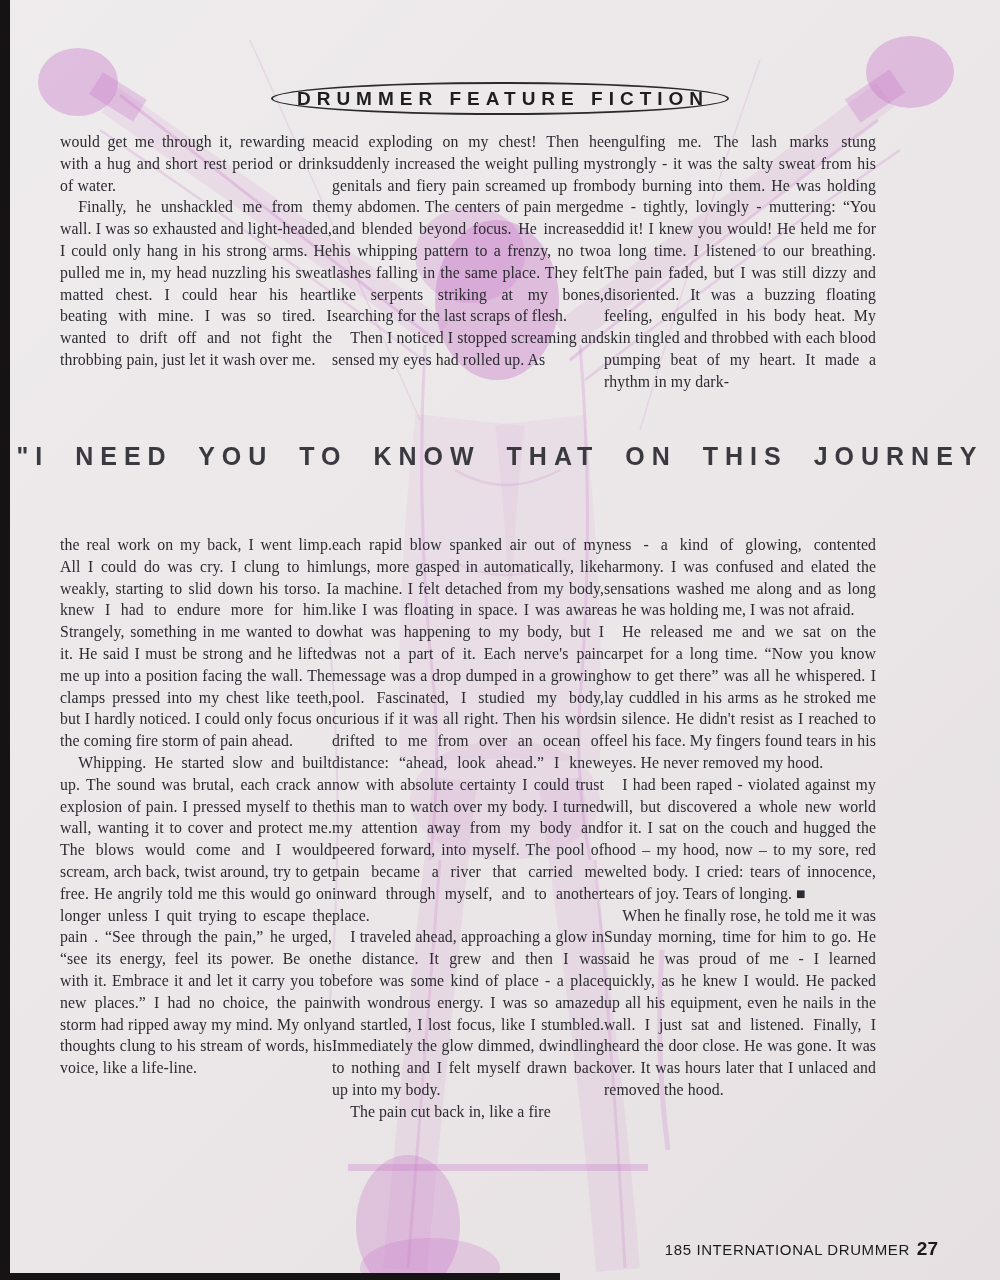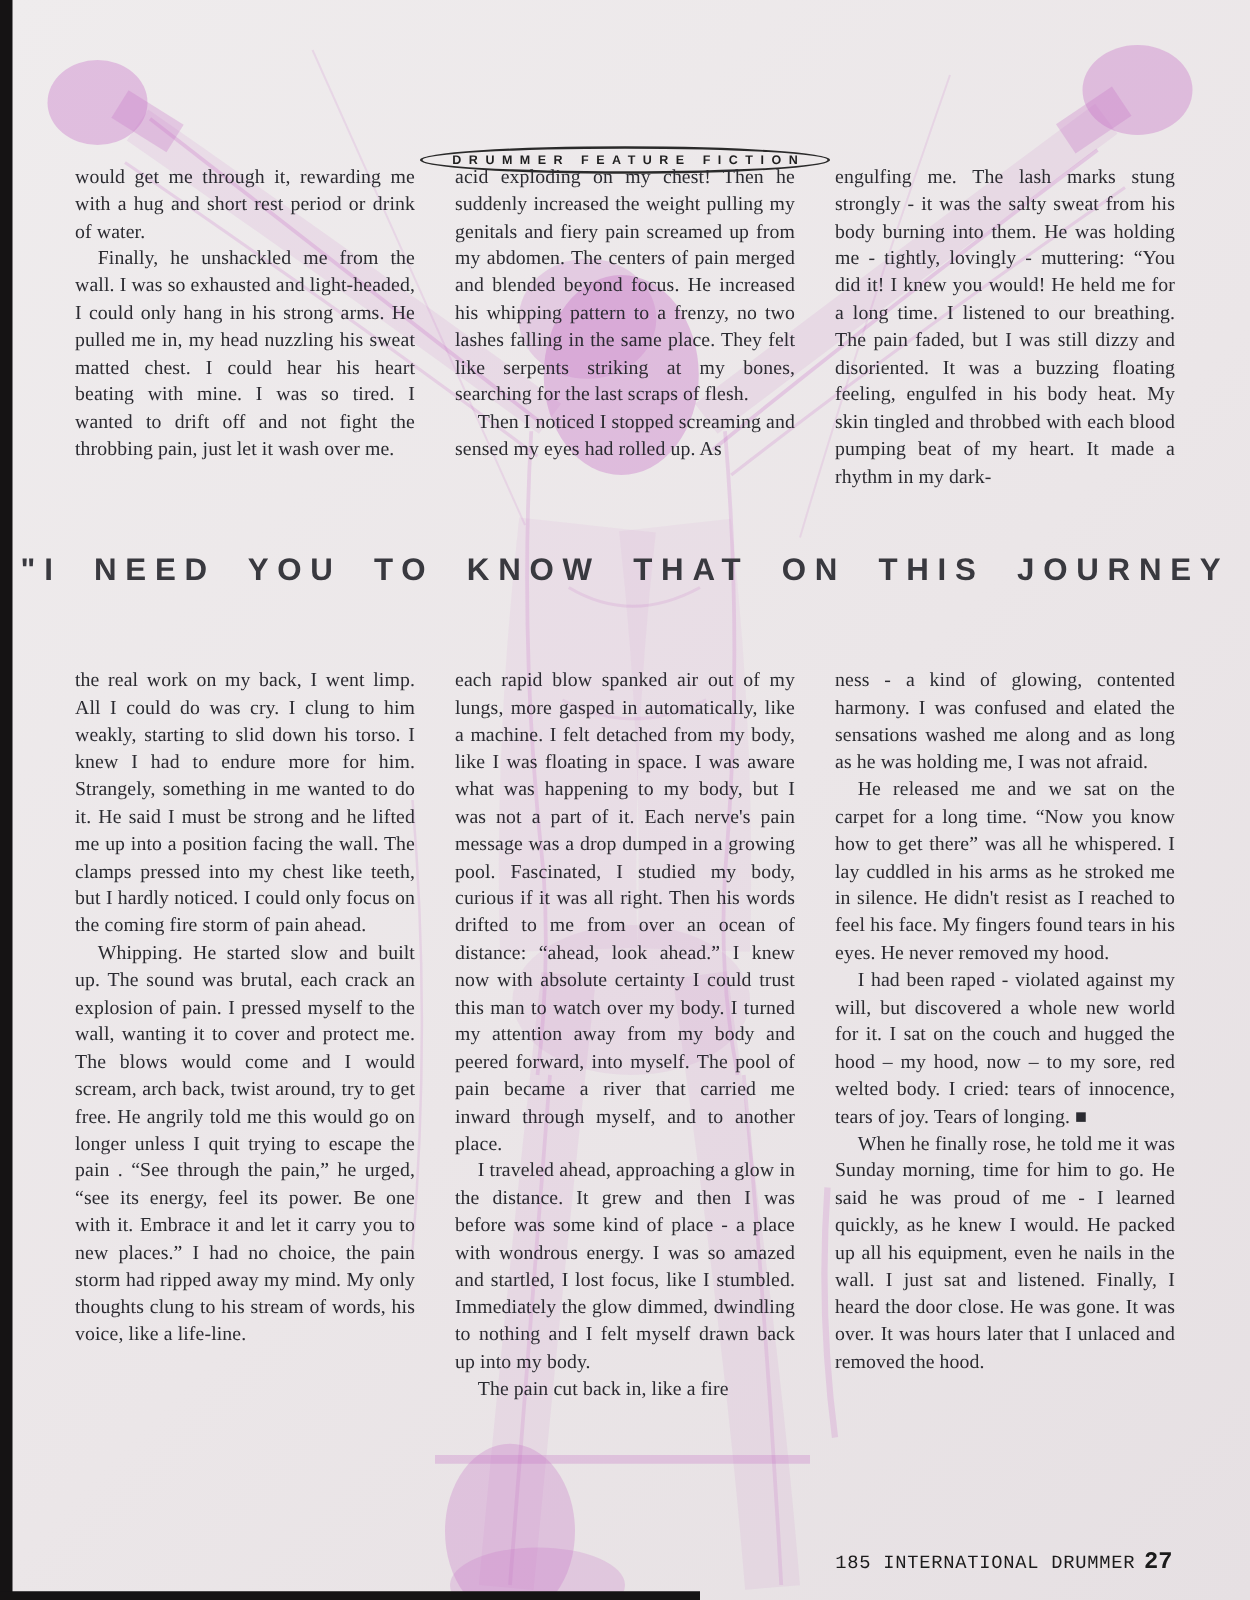--- a/index.html
+++ b/index.html
@@ -8,43 +8,43 @@
     background:linear-gradient(135deg,#efeced 0%,#ebe6e8 55%,#e6e0e3 100%);
     font-family:"Liberation Serif", serif;color:#2b2b31;
   }
   .edge-left{position:absolute;left:0;top:0;width:10px;height:1280px;background:#151314;}
   .edge-bottom{position:absolute;left:0;bottom:0;width:560px;height:7px;background:#151314;}
   .bg-art{position:absolute;left:0;top:0;width:1000px;height:1280px;pointer-events:none;}
 
   .badge-row{position:absolute;top:82px;left:0;width:1000px;text-align:center;}
   .badge{
     display:inline-block;font-family:"Liberation Sans",sans-serif;font-weight:700;
-    font-size:10px;letter-spacing:6px;color:#1e1e1e;border:2px solid #2a2a2a;
-    border-radius:50%;padding:4px 18px 3px 24px;background:transparent;margin-top:35px;
+    font-size:19px;letter-spacing:6px;color:#1e1e1e;border:2px solid #2a2a2a;
+    border-radius:50%;padding:4px 18px 3px 24px;background:transparent;
   }
 
-  .cols{position:absolute;left:60px;width:880px;display:flex;justify-content:space-between;}
+  .cols{position:absolute;left:60px;width:880px;display:flex;justify-content:flex-start;}
   .cols.top{top:131px;height:295px;}
   .cols.bottom{top:534px;height:680px;}
   .col{width:272px;overflow:hidden;}
   .col p{
     margin:0;font-size:15.8px;line-height:21.8px;text-align:justify;
     letter-spacing:.1px;
   }
   .col p + p{text-indent:1.15em;}
 
   .pullquote{
     position:absolute;top:437px;left:0;width:1000px;text-align:center;
     font-family:"Liberation Sans",sans-serif;font-weight:700;font-size:25px;
     letter-spacing:7px;word-spacing:12px;line-height:39px;color:#39393f;
   }
 
   .footer{
     position:absolute;top:1238px;right:62px;
-    font-family:Liberation Mono, monospace;color:#1b1b1b;
+    font-family:Liberation Sans, sans-serif;color:#1b1b1b;
     font-size:15px;letter-spacing:.6px;
   }
   .footer .pagenum{font-weight:700;font-size:19px;margin-left:7px;letter-spacing:0;}
 </style>
 </head>
 <body>
 
 <div class="page">
 
   <svg class="bg-art" viewBox="0 0 1000 1280" xmlns="http://www.w3.org/2000/svg">

